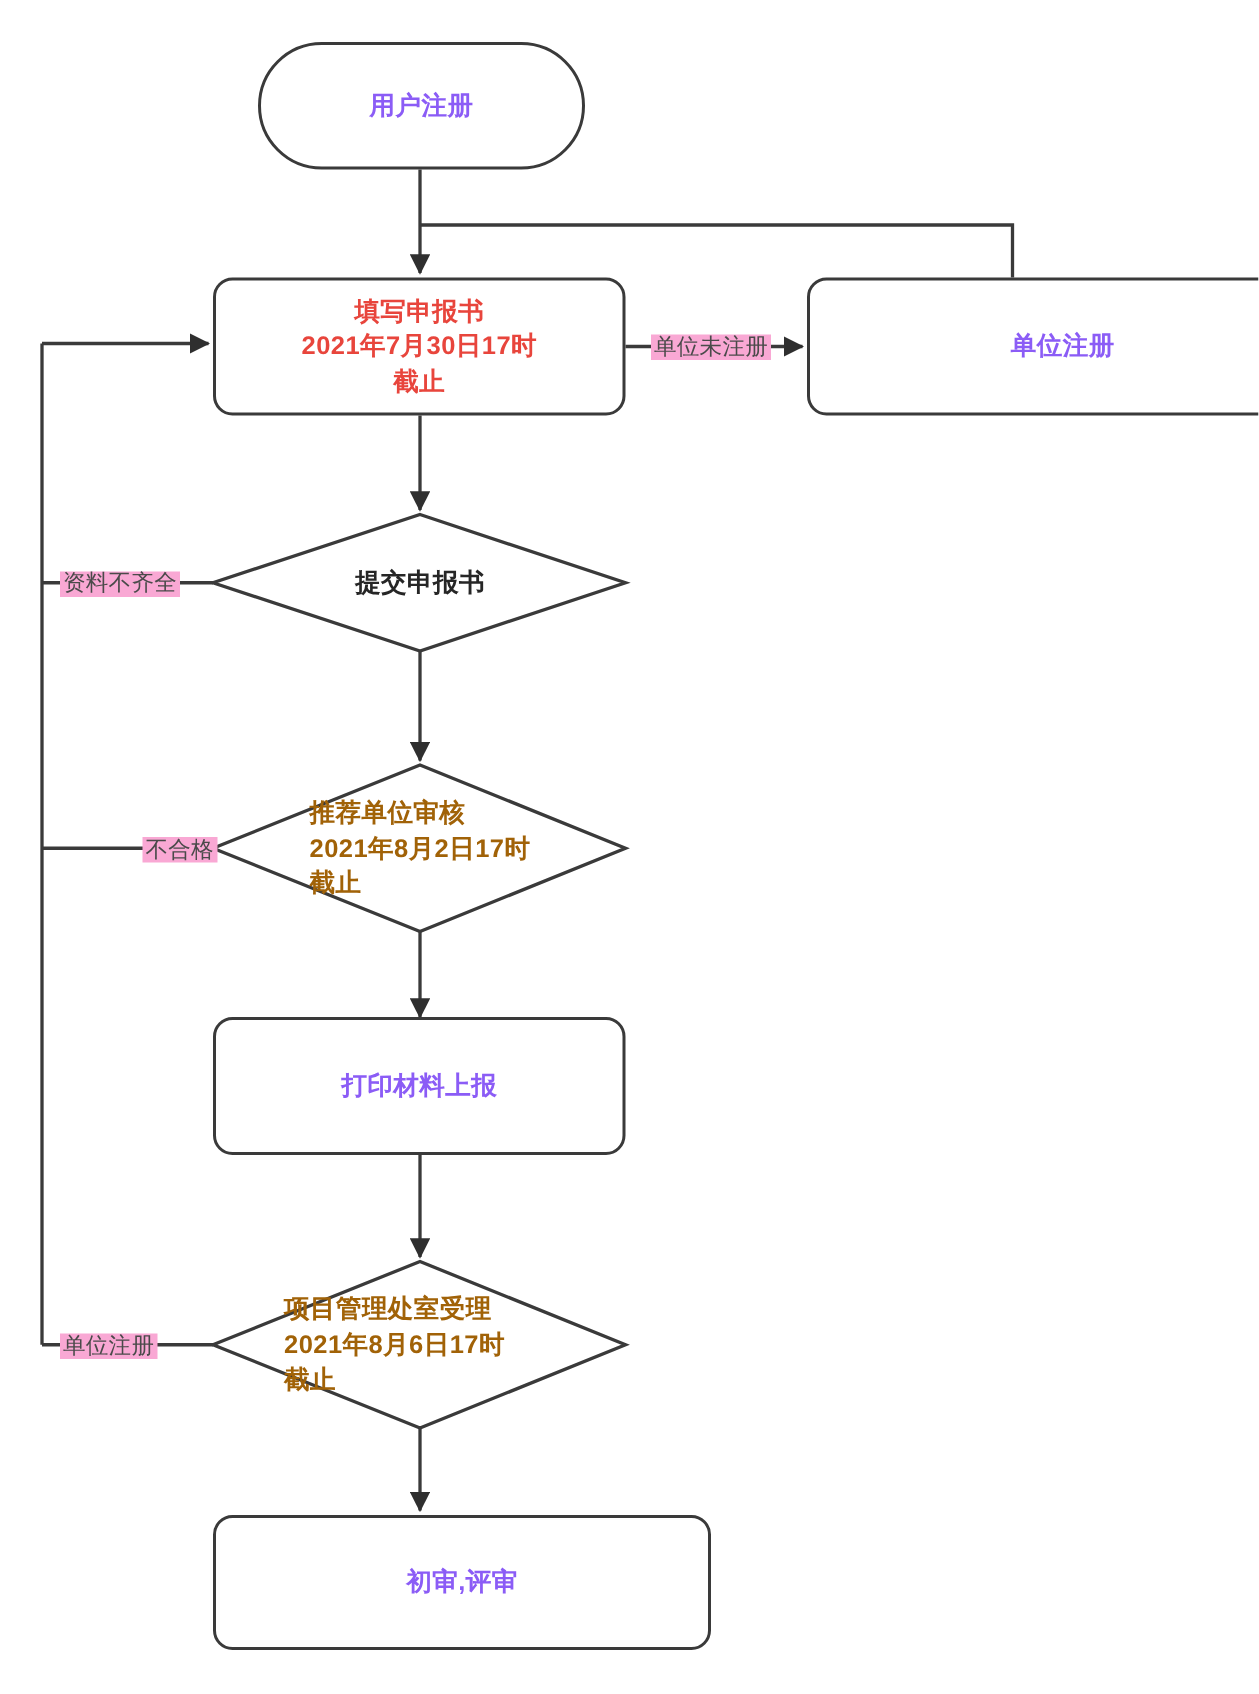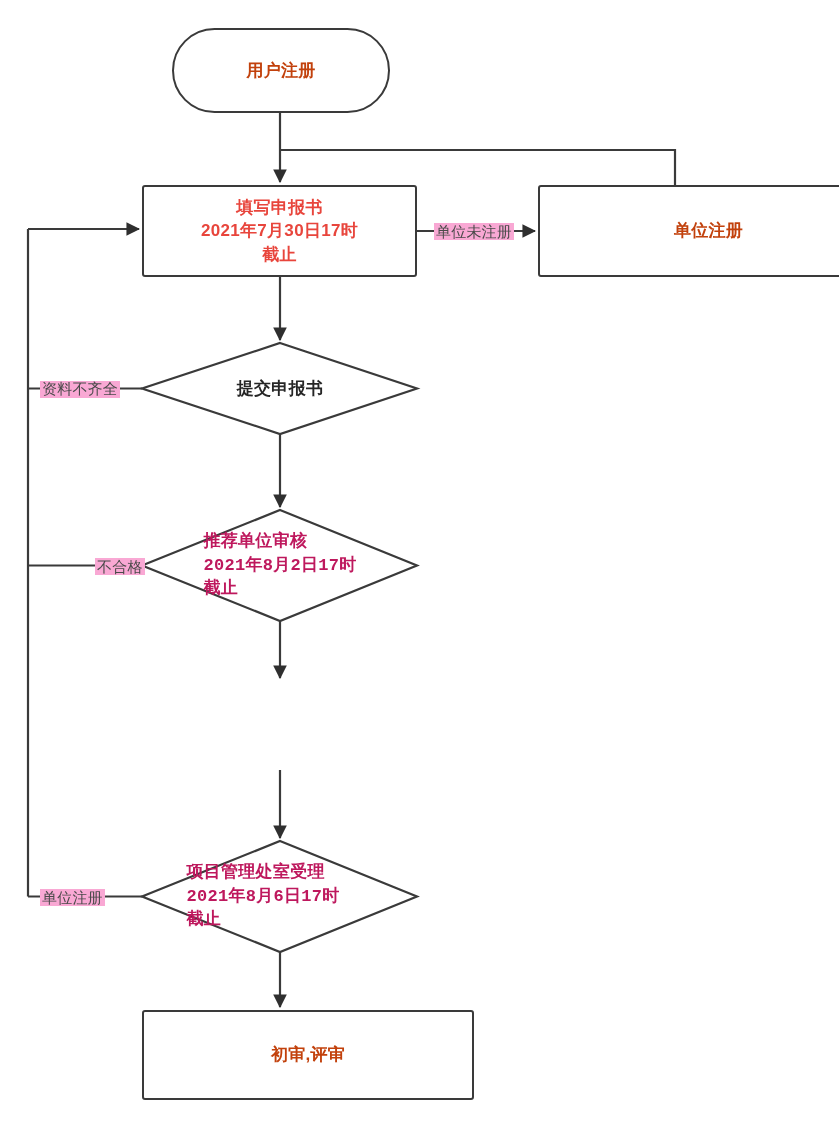--- a/index.html
+++ b/index.html
@@ -34,48 +34,48 @@
     align-items: center;
     justify-content: center;
     text-align: center;
     z-index: 3;
   }
   .node .label {
     font-size: 17px;
     font-weight: bold;
     line-height: 1.38;
     letter-spacing: 0.3px;
-    color: #c2410c;
+    color: #8b5cf6;
     white-space: pre-line;
     padding: 0 6px;
   }
   .node.red .label { color: #e8453c; }
 
-  .process { border-radius: 3px; }
+  .process { border-radius: 13px; }
   .terminator { border-radius: 48px; }
 
   
   .diamond-label {
     position: absolute;
     display: flex;
     align-items: center;
     justify-content: center;
     text-align: left;
     z-index: 3;
     pointer-events: none;
   }
   .diamond-label .label {
     font-size: 17px;
     font-weight: bold;
     line-height: 1.38;
     letter-spacing: 0.3px;
     color: #262626;
     white-space: pre-line;
   }
-  .diamond-label.red .label { color: #be185d; font-family: Liberation Mono, monospace; }
+  .diamond-label.red .label { color: #a16207; }
 
   .edge-label {
     position: absolute;
     z-index: 4;
     font-size: 15px;
     color: #4a4a4a;
     background: #f9a8d4;
     line-height: 1;
     padding: 1px 2px;
     white-space: nowrap;
@@ -147,20 +147,23 @@
   <div class="diamond-label" style="left:182px; top:343px; width:196px; height:91px;">
     <span class="label">提交申报书</span>
   </div>
 
   <div class="diamond-label red" style="left:172px; top:510px; width:216px; height:111px;">
     <span class="label">推荐单位审核
 2021年8月2日17时
 截止</span>
   </div>
 
+  <div class="node process" style="left:142px; top:678px; width:275px; height:92px;">
+    <span class="label">打印材料上报</span>
+  </div>
 
   <div class="diamond-label red" style="left:150px; top:841px; width:226px; height:111px;">
     <span class="label">项目管理处室受理
 2021年8月6日17时
 截止</span>
   </div>
 
   <div class="node process" style="left:142px; top:1010px; width:332px; height:90px;">
     <span class="label">初审,评审</span>
   </div>

